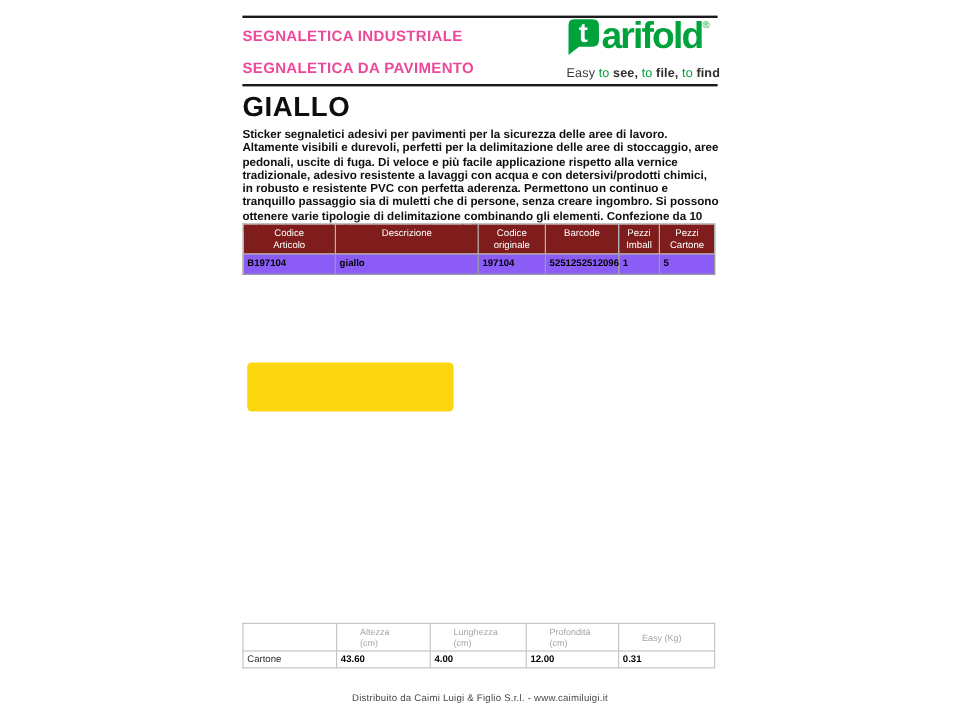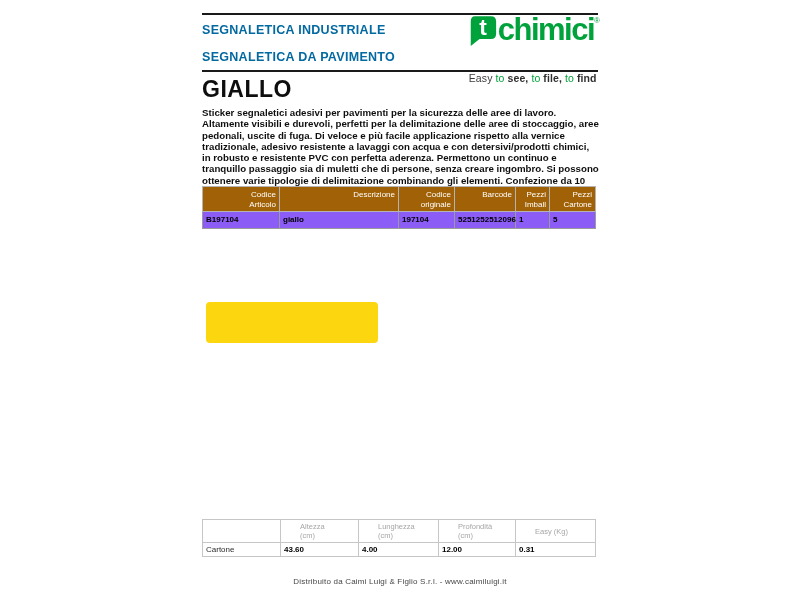--- a/index.html
+++ b/index.html
@@ -4,42 +4,42 @@
 <style>
   html,body { margin:0; padding:0; background:#ffffff; }
   body { width:800px; height:600px; font-family:"Liberation Sans", sans-serif; }
   .page { position:relative; width:800px; height:600px; background:#ffffff; overflow:hidden; }
   .content { position:absolute; left:202px; top:0; width:396px; height:600px; }
 
   .rule { position:absolute; left:0; width:396px; height:0; border-top:2px solid #1a1a1a; }
   .rule-top { top:13px; }
   .rule-mid { top:70px; }
 
-  .cat { position:absolute; left:0; font-size:12.5px; font-weight:bold; color:#0369a1; letter-spacing:0.3px; white-space:nowrap; }
+  .cat { position:absolute; left:0; font-size:12.5px; font-weight:bold; color:#ec4899; letter-spacing:0.3px; white-space:nowrap; }
   .cat1 { top:23px; }
   .cat2 { top:50px; }
 
   
   .logo { position:absolute; top:15px; right:-2px; }
   .logo-row { display:flex; align-items:flex-start; }
   .wordmark { font-size:31px; line-height:30px; font-weight:bold; color:#00a23b; letter-spacing:-1.5px; margin-left:1px; }
   .reg { font-size:8px; color:#00a23b; vertical-align:top; line-height:12px; }
-  .tagline { font-size:10.5px; color:#3c3c3b; margin-top:21px; white-space:nowrap; letter-spacing:0.1px; }
+  .tagline { font-size:10.5px; color:#3c3c3b; margin-top:3px; white-space:nowrap; letter-spacing:0.1px; }
   .tagline .tl-green { color:#00a23b; }
   .tagline .tl-bold { font-weight:bold; color:#2e2e2d; }
 
   .title { position:absolute; top:76px; left:0; font-size:23px; font-weight:bold; color:#0e0e0e; letter-spacing:0.5px; }
 
   .desc { position:absolute; top:107px; left:0; width:397px; font-size:9.7px; font-weight:bold; line-height:11.3px; color:#0f0f0f; text-align:left; }
 
   table { border-collapse:collapse; table-layout:fixed; }
 
   .ptable { position:absolute; top:186px; left:0; width:394px; border:1px solid #8a8a8a; }
-  .ptable th { background:#a16207; color:#ffffff; font-weight:normal; font-size:8px; line-height:9.5px;
-               text-align:right; vertical-align:top; padding:3px 3px 2px 3px; white-space:pre-line;
+  .ptable th { background:#7f1d1d; color:#ffffff; font-weight:normal; font-size:8px; line-height:9.5px;
+               text-align:center; vertical-align:top; padding:3px 3px 2px 3px; white-space:pre-line;
                border:1px solid #b4b4b4; }
   .ptable td { font-size:8px; font-weight:bold; color:#000000; border:1px solid #9b9b9b;
                padding:3px 3px; height:10px; vertical-align:top; background:#8b5cf6; }
 
   .swatch { position:absolute; left:4px; top:302px; width:172px; height:41px; border-radius:4px; }
 
   .dtable { position:absolute; top:519px; left:0; width:393px; border:1px solid #b9b9b9; }
   .dtable th { font-size:7.5px; color:#a6a6a6; font-weight:normal; text-align:left;
                padding:2px 19px; border:1px solid #c6c6c6; height:9px; vertical-align:middle; }
   .dtable td { font-size:8px; border:1px solid #c6c6c6; padding:2px 3px; height:9px; vertical-align:middle; }
@@ -61,21 +61,21 @@
     <div class="cat cat2">SEGNALETICA DA PAVIMENTO</div>
 
     <div class="logo">
       <div class="logo-row">
         <span>
           <svg width="28" height="32" viewBox="0 0 32 36" aria-hidden="true">
             <path d="M7 1 H25 Q31 1 31 7 V21 Q31 27 25 27 H12 L2 35 V7 Q2 1 7 1 Z" fill="#00a23b"></path>
             <text x="16" y="23" text-anchor="middle" font-size="26" font-weight="bold" fill="#ffffff" font-family="Liberation Sans, sans-serif">t</text>
           </svg>
         </span>
-        <span class="wordmark">chimici</span>
+        <span class="wordmark">arifold</span>
         <span class="reg">®</span>
       </div>
       <div class="tagline"><span>Easy </span><span class="tl-green">to </span><span class="tl-bold">see, </span><span class="tl-green">to </span><span class="tl-bold">file, </span><span class="tl-green">to </span><span class="tl-bold">find</span></div>
     </div>
 
     <div class="rule rule-mid"></div>
 
     <div class="title">GIALLO</div>
 
     <div class="desc">Sticker segnaletici adesivi  per pavimenti per la sicurezza delle aree di lavoro. Altamente visibili e durevoli, perfetti per la delimitazione delle aree di stoccaggio, aree pedonali, uscite di fuga. Di veloce e più facile applicazione rispetto alla vernice tradizionale, adesivo resistente a lavaggi con acqua e con detersivi/prodotti chimici, in robusto e resistente PVC con perfetta aderenza. Permettono un continuo e tranquillo passaggio sia di muletti che di persone, senza creare ingombro. Si possono ottenere varie tipologie di delimitazione combinando gli elementi. Confezione da 10 strisce rettangolari 200x50 mm colore giallo</div>

